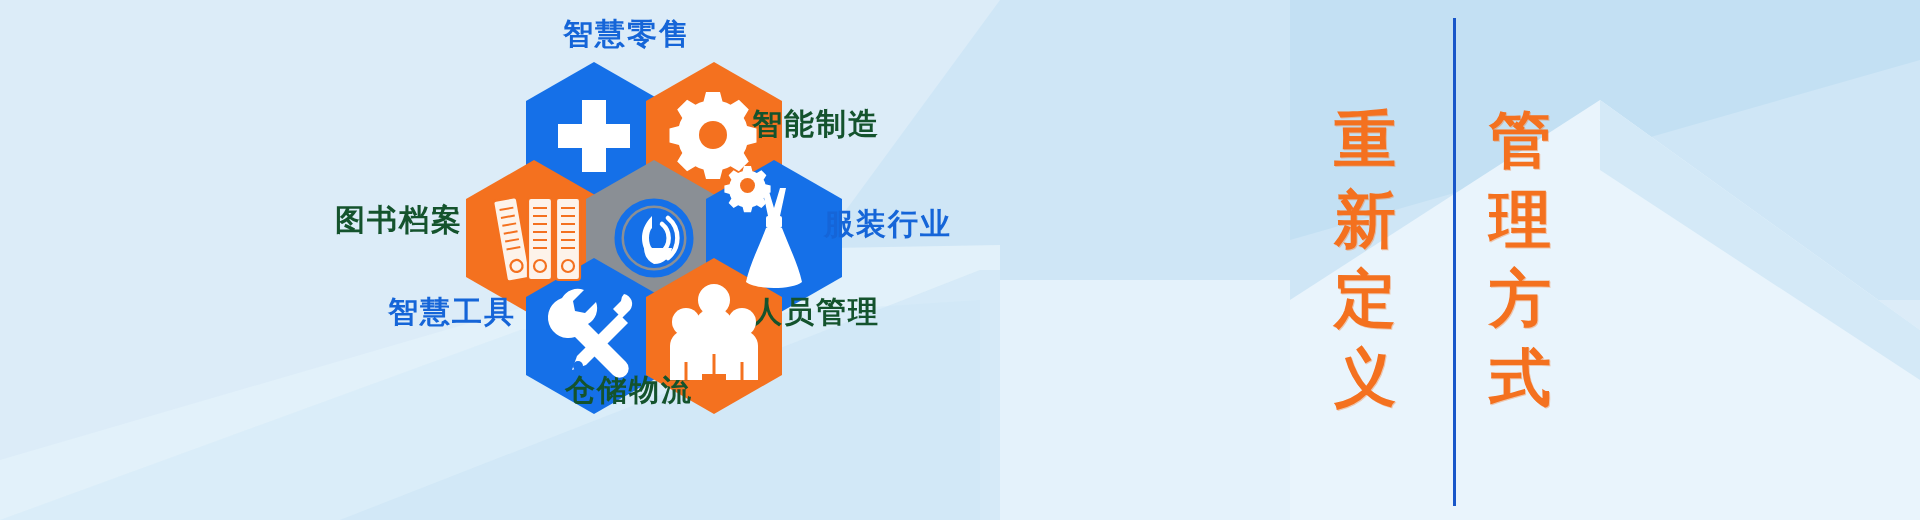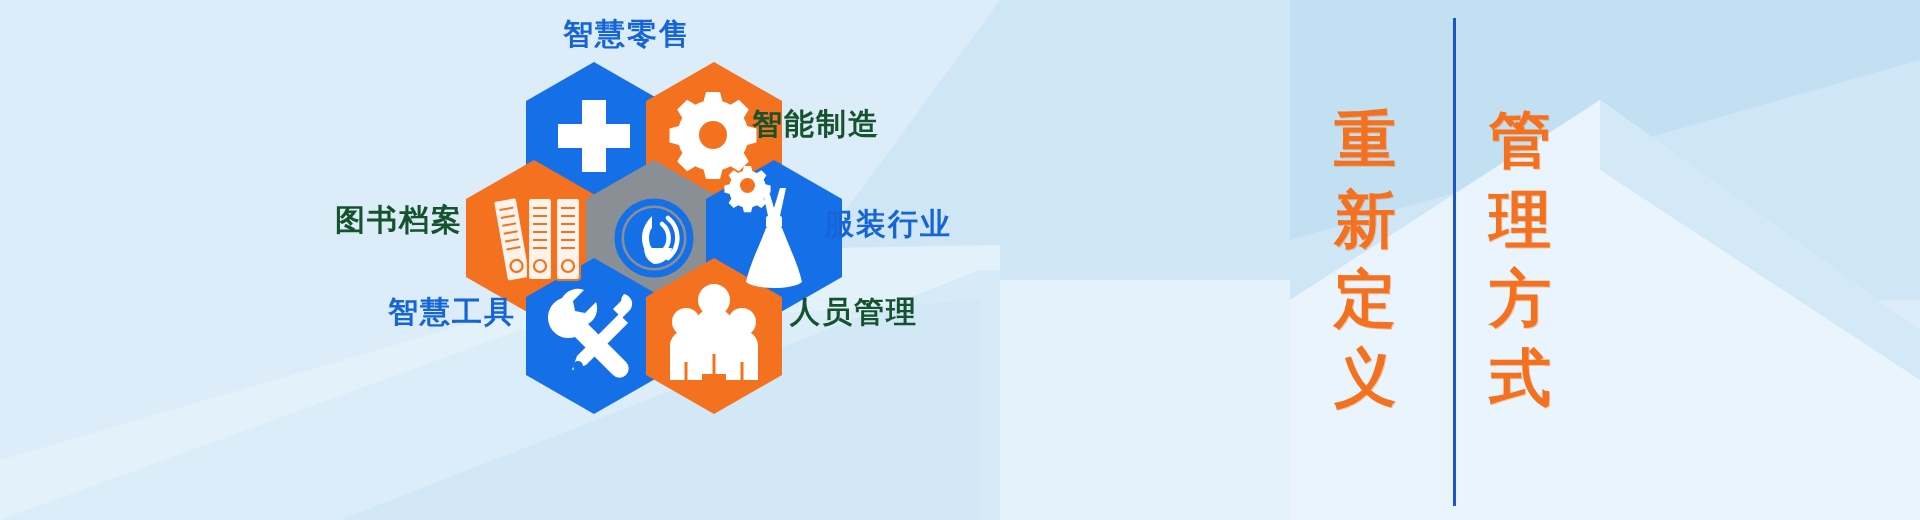--- a/index.html
+++ b/index.html
@@ -208,21 +208,22 @@
           </g>
         </svg>
       </div>
     </div>
 
     <div class="hlabel lbl-blue" style="left:563px;top:14px;">智慧零售</div>
     <div class="hlabel lbl-orange" style="left:752px;top:104px;">智能制造</div>
     <div class="hlabel lbl-orange" style="left:335px;top:200px;font-family:Liberation Mono, monospace;">图书档案</div>
     <div class="hlabel lbl-blue" style="left:812px;top:204px;margin-left:12px;">服装行业</div>
     <div class="hlabel lbl-blue" style="left:388px;top:292px;text-align:right;">智慧工具</div>
-    <div class="hlabel lbl-orange" style="left:790px;top:292px;text-align:center;">人员管理</div>
+    <div class="hlabel lbl-orange" style="left:752px;top:292px;text-align:center;">人员管理</div>
+    <div class="hlabel lbl-orange" style="left:565px;top:370px;">仓储物流</div>
   </div>
 
   <div id="calligraphy">
     <div class="callicol" id="calli-left">
       <span>重</span>
       <span>新</span>
       <span>定</span>
       <span>义</span>
     </div>
     <div id="calli-divider"></div>

